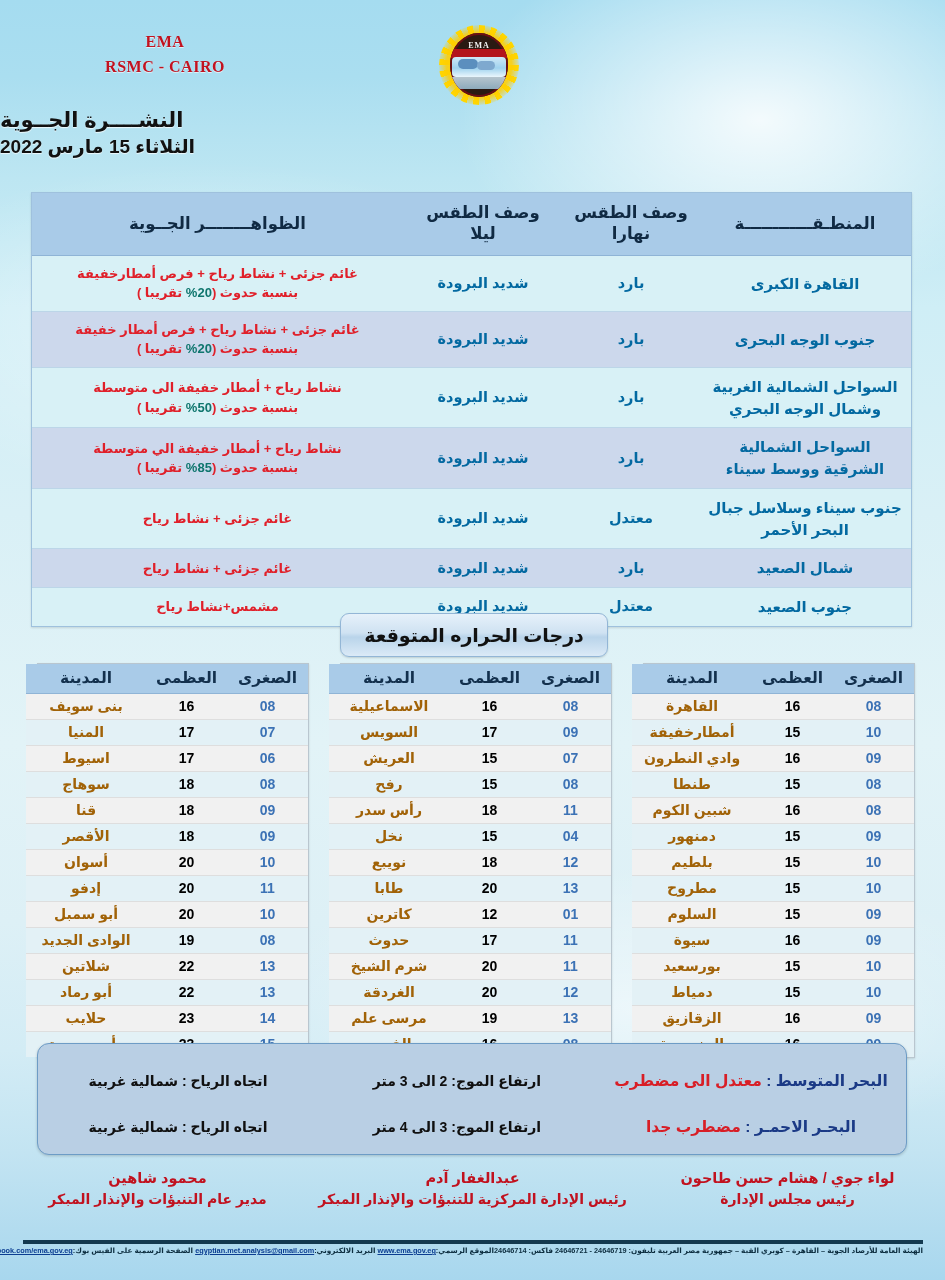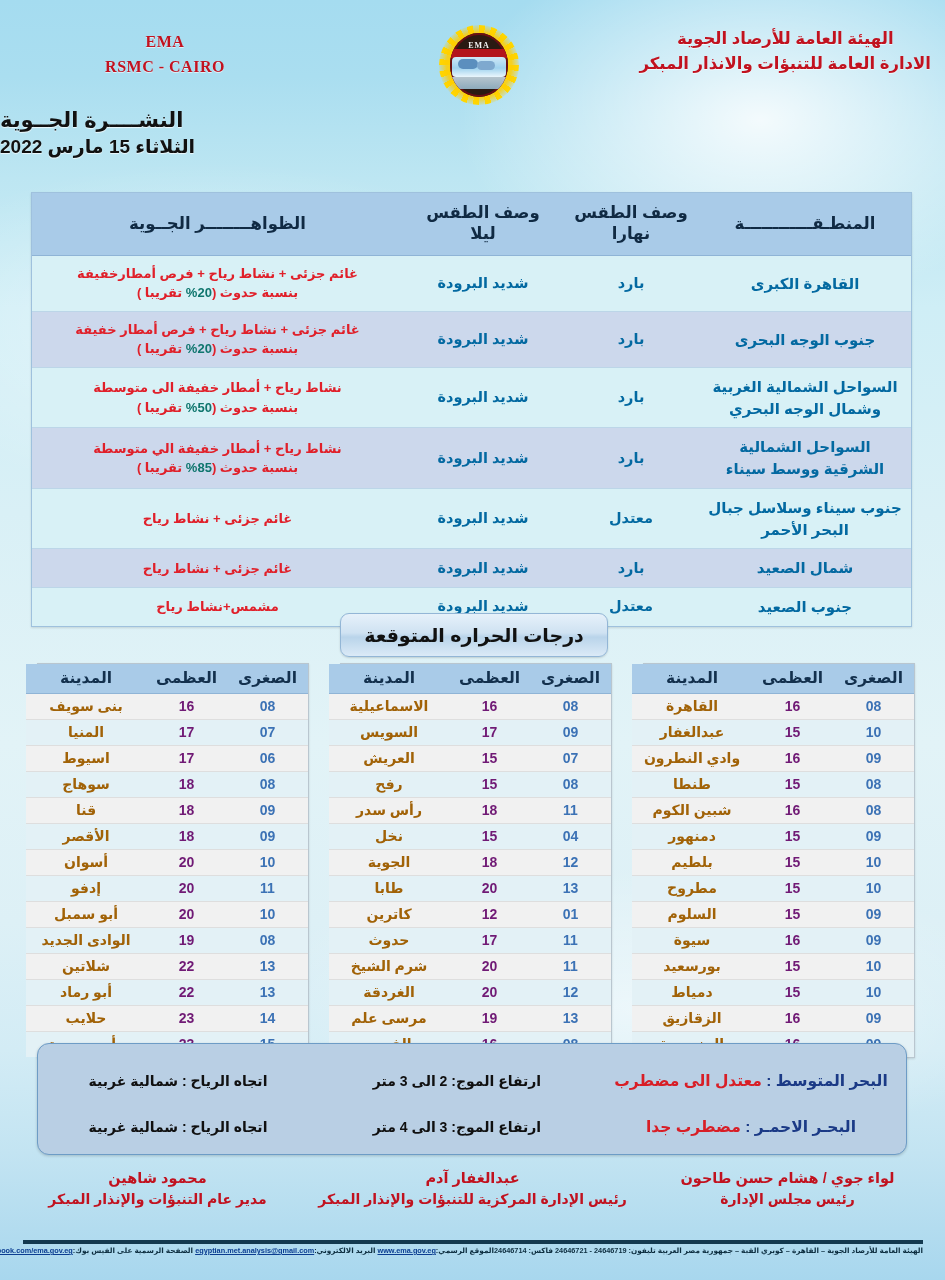--- a/index.html
+++ b/index.html
@@ -147,21 +147,21 @@
     padding:5px 2px 6px; border-bottom:1px solid #8fb4d6;
   }
   table.tmp th.h-city{width:116px;}
   table.tmp th.h-max{width:77px;}
   table.tmp th.h-min{width:77px;}
   table.tmp td{
     padding:2px 4px; font-size:14px; font-weight:bold; text-align:center;
     border-bottom:1px solid #dedede; line-height:1.5;
   }
   table.tmp td.city{color:#a16207; text-align:center;}
-  table.tmp td.max{color:#701a75;}
+  table.tmp td.max{color:#000000;}
   table.tmp td.min{color:#3c72b5;}
   table.tmp tr:nth-child(odd) td{background:#f1f1f1;}
   table.tmp tr:nth-child(even) td{background:#e3f1f6;}
   table.tmp tr:last-child td{border-bottom:none;}
 
   
   .sea{
     position:absolute; top:1043px; right:38px; width:868px; height:110px;
     border:1.5px solid #6d9cc6; border-radius:12px;
     background:#b9cfe4;
@@ -201,24 +201,20 @@
     white-space:nowrap; letter-spacing:0; line-height:1.35;
   }
   .footer .line a,.footer .line .lnk{color:#0b3d91; text-decoration:underline;}
 </style>
 </head>
 <body>
 
 <div class="page">
 
   <div class="header">
-    <div class="org-block">
-      <div>الهيئة العامة للأرصاد الجوية</div>
-      <div>الادارة العامة للتنبؤات والانذار المبكر</div>
-    </div>
 
     <div class="ema-block">
       <div>EMA</div>
       <div>RSMC - CAIRO</div>
     </div>
 
     <div class="logo">
       <div class="rays"></div>
       <div class="oval">
         <div class="ema-txt">EMA</div>
@@ -330,21 +326,21 @@
         </thead>
         <tbody id="tmp-body-0">
             <tr>
               <td class="min">08</td>
               <td class="max">16</td>
               <td class="city">القاهرة</td>
             </tr>
             <tr>
               <td class="min">10</td>
               <td class="max">15</td>
-              <td class="city">عبدالغفار</td>
+              <td class="city">أمطارخفيفة</td>
             </tr>
             <tr>
               <td class="min">09</td>
               <td class="max">16</td>
               <td class="city">وادي النطرون</td>
             </tr>
             <tr>
               <td class="min">08</td>
               <td class="max">15</td>
               <td class="city">طنطا</td>
@@ -439,21 +435,21 @@
               <td class="city">رأس سدر</td>
             </tr>
             <tr>
               <td class="min">04</td>
               <td class="max">15</td>
               <td class="city">نخل</td>
             </tr>
             <tr>
               <td class="min">12</td>
               <td class="max">18</td>
-              <td class="city">الجوية</td>
+              <td class="city">نويبع</td>
             </tr>
             <tr>
               <td class="min">13</td>
               <td class="max">20</td>
               <td class="city">طابا</td>
             </tr>
             <tr>
               <td class="min">01</td>
               <td class="max">12</td>
               <td class="city">كاترين</td>

